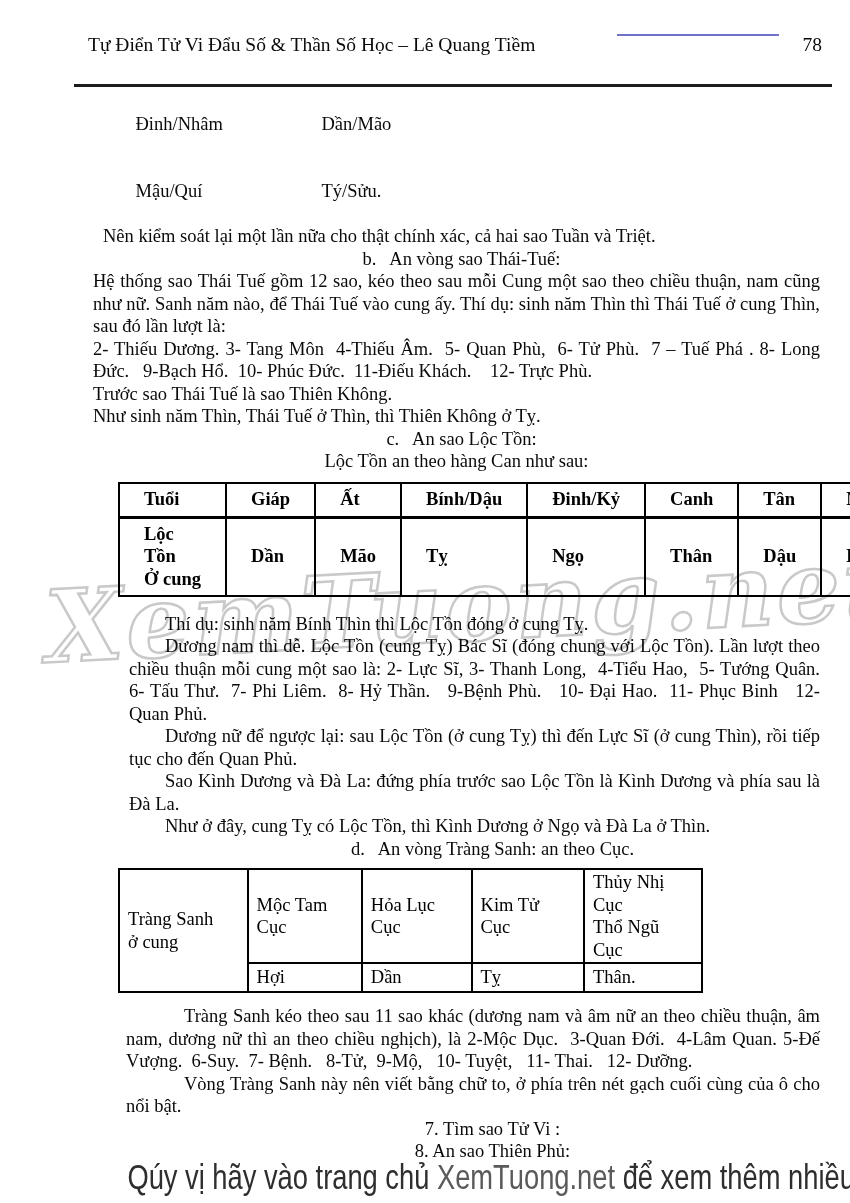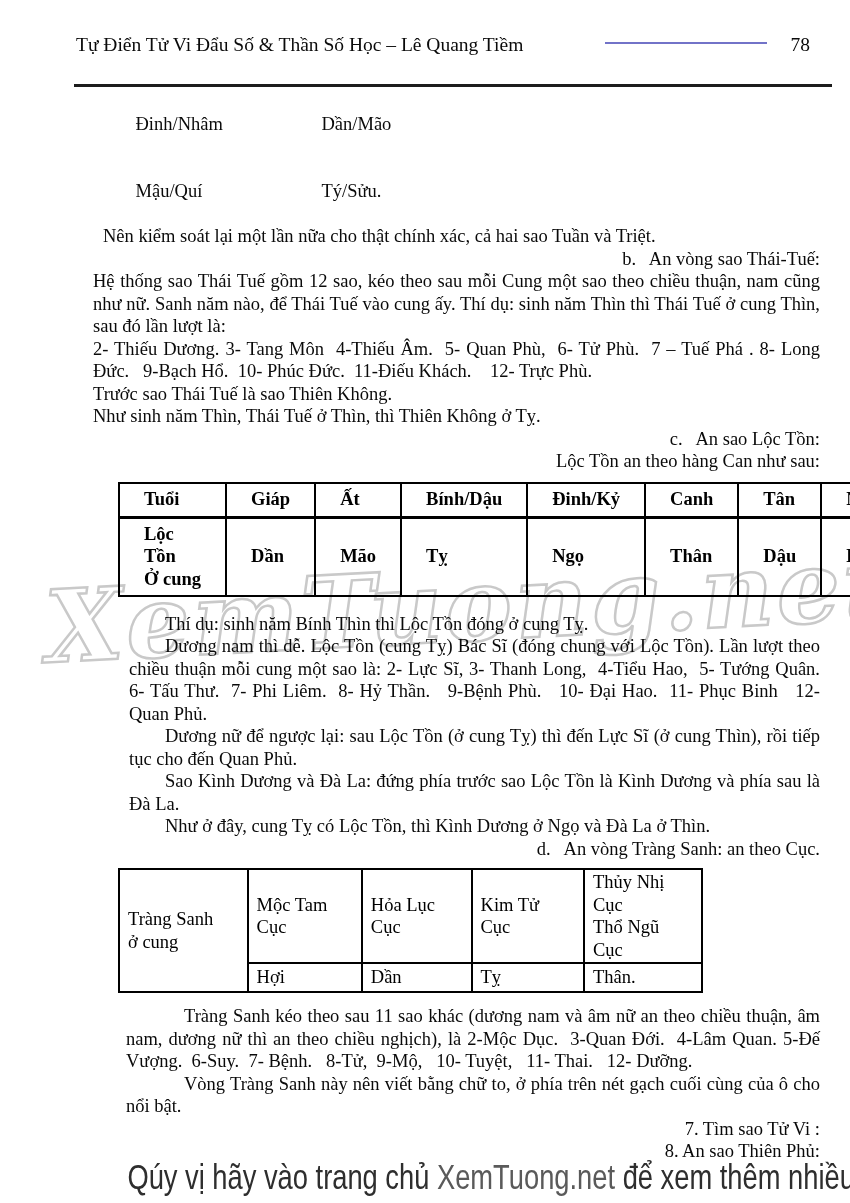--- a/index.html
+++ b/index.html
@@ -3,22 +3,22 @@
 <meta charset="utf-8">
 <style>
   html,body{margin:0;padding:0;}
   body{
     width:850px;height:1203px;position:relative;background:#ffffff;
     font-family:"Liberation Serif","DejaVu Serif",serif;color:#0a0a0a;
     overflow:hidden;
   }
   
   .header-row{
-    position:absolute;top:34px;left:76px;width:734px;
-    display:flex;align-items:center;font-size:19.5px;
+    position:absolute;top:34px;left:88px;width:734px;
+    display:flex;align-items:flex-start;font-size:19.5px;
   }
   .header-gap{flex:1;}
   .header-line{width:162px;height:0;border-bottom:2px solid #7273c8;margin:0 24px 4px 0;}
   
   .top-rule{position:absolute;top:84px;left:74px;width:758px;border-top:3px solid #1c1c1c;}
   
   .watermark{
     position:absolute;top:548px;left:45px;width:790px;z-index:0;
     font-family:"DejaVu Serif",serif;font-style:italic;font-weight:bold;
     font-size:100px;letter-spacing:3px;text-align:center;white-space:nowrap;
@@ -27,21 +27,21 @@
     -webkit-text-stroke:2.5px #c9c9c9;
     transform:rotate(-3deg);
     user-select:none;
   }
   
   .content{
     position:absolute;top:90px;left:93px;width:727px;z-index:1;
     font-size:18.5px;line-height:22.5px;
   }
   .para{margin:0;text-align:justify;white-space:pre-wrap;}
-  .heading{text-align:right;font-family:Liberation Serif, serif;}
+  .heading{text-align:center;font-family:Liberation Serif, serif;}
   .ti-xs{text-indent:10px;}
   .ti-sm{text-indent:36px;margin-left:36px;}
   .block-ind{margin-left:33px;text-indent:58px;}
   .pair{padding-left:24px;white-space:pre-wrap;}
   .pair-left{display:inline-block;width:186px;}
   
   table{border-collapse:collapse;color:#000;}
   .t1{width:650px;margin:9px 0 16px 25px;font-weight:bold;font-size:18.5px;line-height:22.5px;}
   .t1 td{border:2px solid #000;padding:2px 24px;vertical-align:middle;text-align:left;}
   .t1 .hrow td{border-bottom:3px solid #000;height:28px;}

